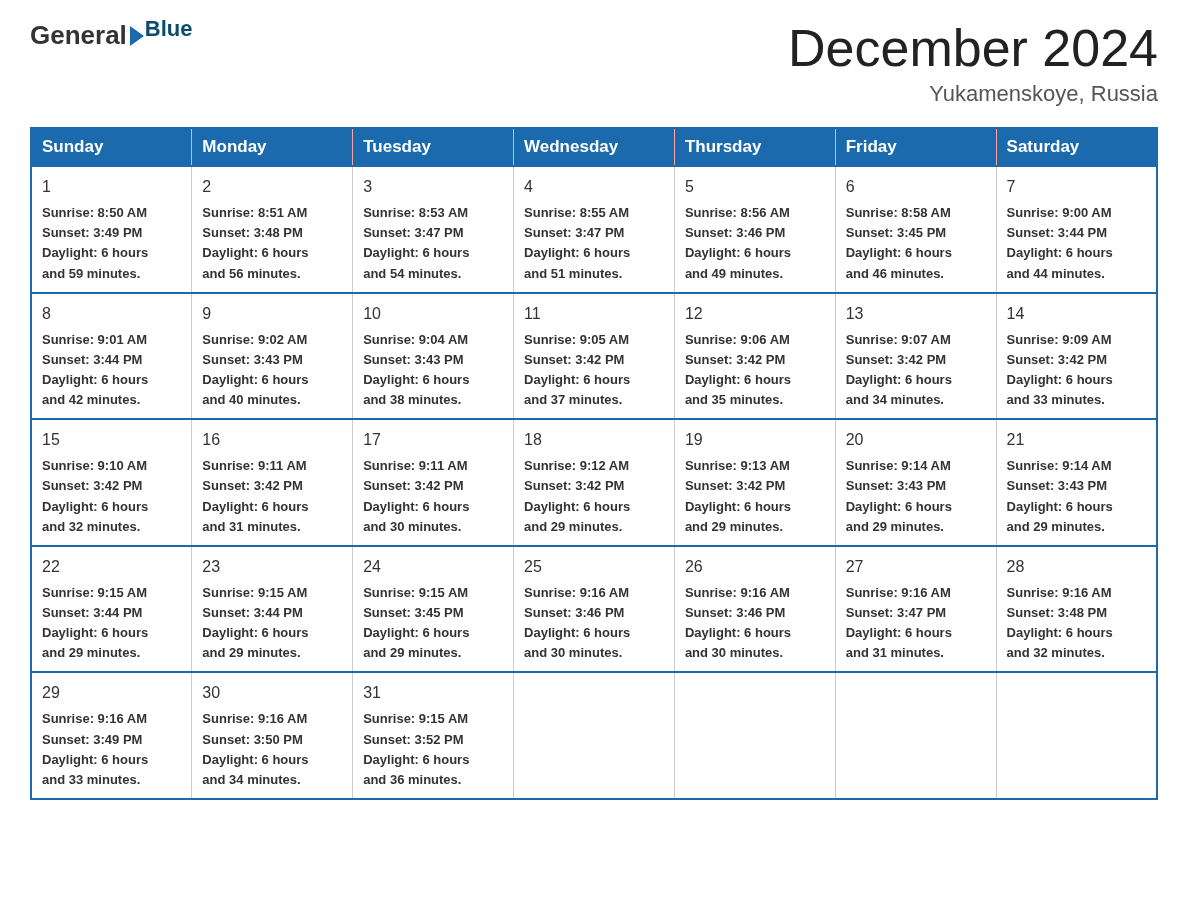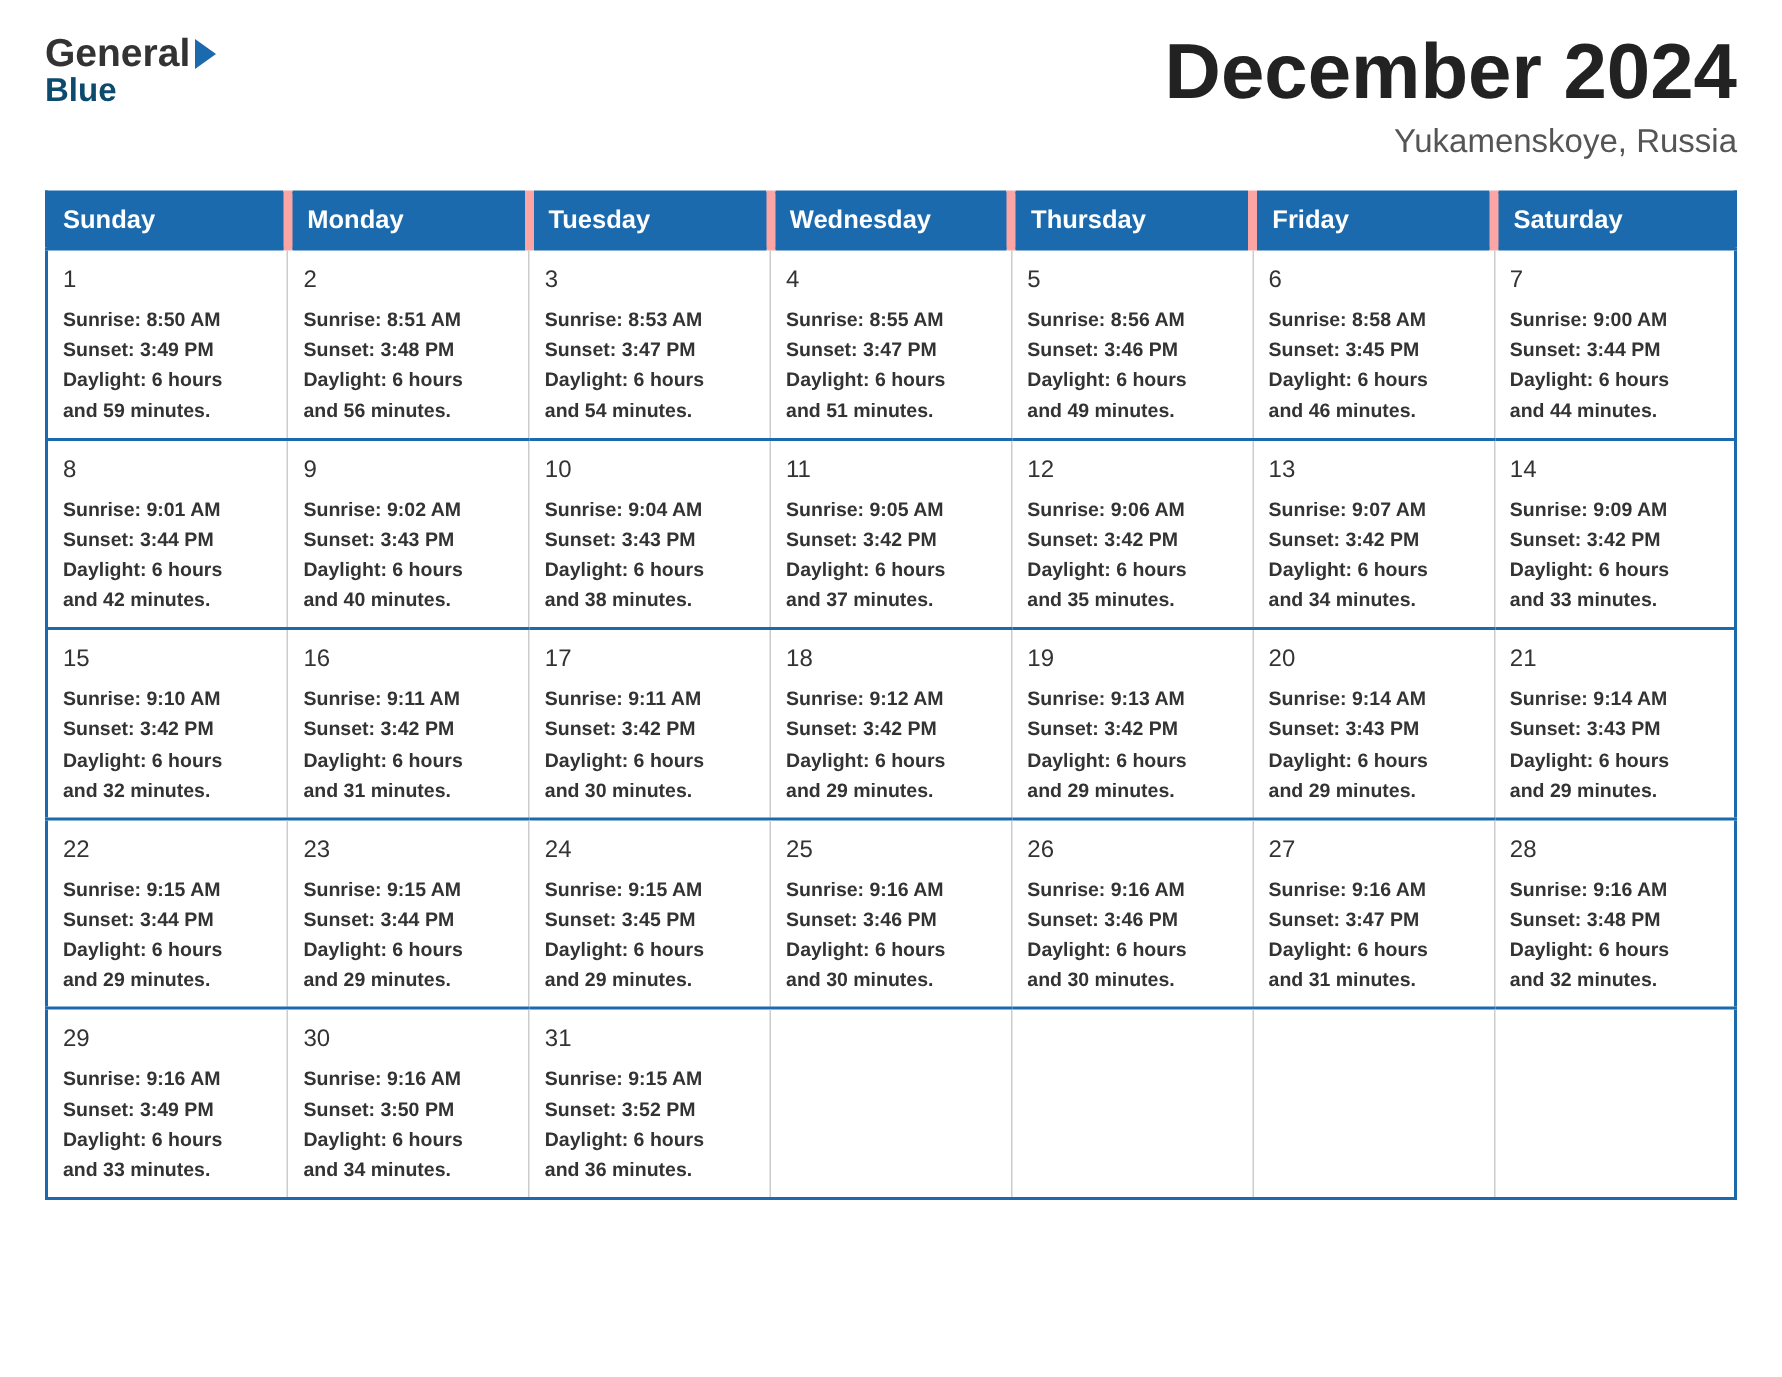--- a/index.html
+++ b/index.html
@@ -11,21 +11,21 @@
       min-height: 918px;
     }
     .header {
       display: flex;
       justify-content: space-between;
       align-items: flex-start;
       margin-bottom: 20px;
     }
     .logo {
       display: flex;
-      flex-direction: column;
+      flex-direction: row;
       align-items: flex-start;
     }
     .logo-text {
       display: flex;
       align-items: center;
       font-size: 26px;
       font-weight: bold;
       color: #333;
     }
     .logo-general { color: #333; }
@@ -41,21 +41,21 @@
       color: #1a6aad;
       font-size: 22px;
       font-weight: bold;
       margin-left: 4px;
     }
     .title-block {
       text-align: right;
     }
     .title-block h1 {
       font-size: 52px;
-      font-weight: bold;
+      font-weight: normal;
       color: #222;
       line-height: 1.1;
     }
     .title-block h2 {
       font-size: 22px;
       font-weight: normal;
       color: #555;
       margin-top: 4px;
     }
     .calendar {
@@ -63,21 +63,21 @@
       border-collapse: collapse;
       border: 2px solid #1a6aad;
     }
     .calendar thead tr th {
       background: #1a6aad;
       color: #fff;
       font-size: 17px;
       font-weight: bold;
       padding: 8px 10px;
       text-align: left;
-      border-right: 6px solid #fca5a5;
+      border-right: 1px solid #fca5a5;
     }
     .calendar thead tr th:last-child { border-right: none; margin-left: 34px; }
     .calendar tbody tr td {
       vertical-align: top;
       padding: 8px 10px;
       border-top: 2px solid #1a6aad;
       border-right: 1px solid #ccc;
       width: 14.28%;
       min-height: 100px;
       font-size: 13.5px;

